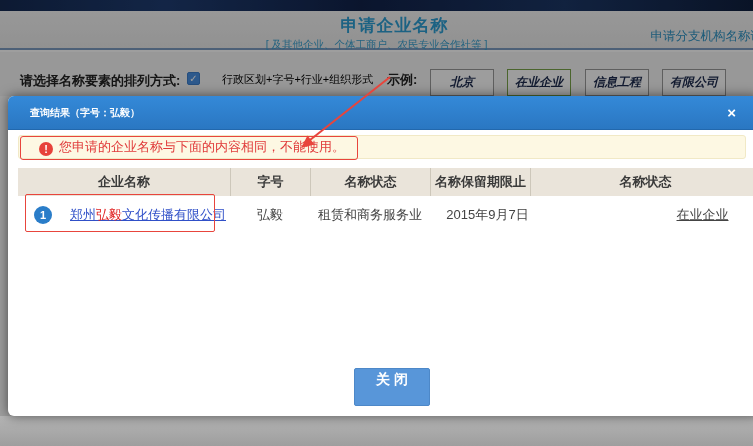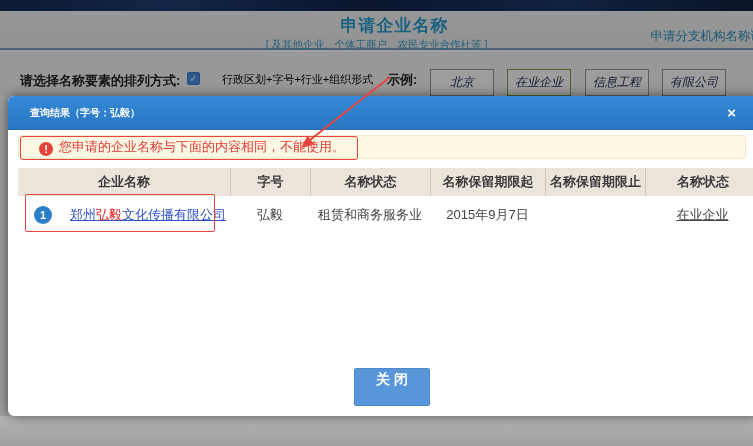--- a/index.html
+++ b/index.html
@@ -18,21 +18,21 @@
   .branch-link { position:absolute; right:-10px; bottom:3px; font-size:12.5px; color:#2e93c4; white-space:nowrap; }
 
   
   .toolbar { position:absolute; top:52px; left:0; right:0; height:44px; background:#f6f6f6; }
   .t-label { position:absolute; left:20px; top:20px; font-size:13px; font-weight:bold; color:#222; }
   .checkbox { position:absolute; left:187px; top:20px; width:13px; height:13px; background:#4a90e2;
     border:1px solid #3c7ecb; border-radius:2px; color:#fff; font-size:10px; line-height:11px; text-align:center; }
   .order-text { position:absolute; left:222px; top:20px; font-size:11px; color:#000000; }
   .example-label { position:absolute; left:387px; top:19px; font-size:13px; font-weight:bold; color:#222; }
   .ex-box { position:absolute; top:17px; width:64px; height:27px; background:#fdfdfd; border:1px solid #9a9a9a;
-    font-family:"Liberation Serif","DejaVu Serif",serif; font-style:italic; font-weight:normal;
+    font-family:"Liberation Serif","DejaVu Serif",serif; font-style:italic; font-weight:bold;
     font-size:12px; color:#1d2b4e; text-align:center; line-height:25px; }
   .ex-box.green { border-color:#79a349; }
 
   
   .overlay { position:absolute; left:0; top:0; right:0; bottom:0; background:rgba(0,0,0,0.38); z-index:5; }
   .bottom-strip { position:absolute; top:416px; left:0; right:0; height:30px;
     background:linear-gradient(#b5b5b5,#9e9e9e); }
 
   
   .modal { position:absolute; left:8px; top:96px; width:752px; height:320px; background:#fff;
@@ -108,21 +108,20 @@
     </div>
 
     <div class="warning">
       <span class="warn-icon">!</span><span>您申请的企业名称与下面的内容相同，不能使用。</span>
     </div>
 
     <div class="thead">
       <div class="th c1">企业名称</div>
       <div class="th c2">字号</div>
       <div class="th c3">名称状态</div>
-      <div class="th c4">名称保留期限起</div>
       <div class="th c5">名称保留期限止</div>
       <div class="th c6">名称状态</div>
     </div>
 
     <div class="trow">
       <div class="td td-name c1">
         <span class="badge">1</span>
         <span class="company-link"><span>郑州</span><span class="hl">弘毅</span><span>文化传播有限公司</span></span>
       </div>
       <div class="td c2">弘毅</div>

